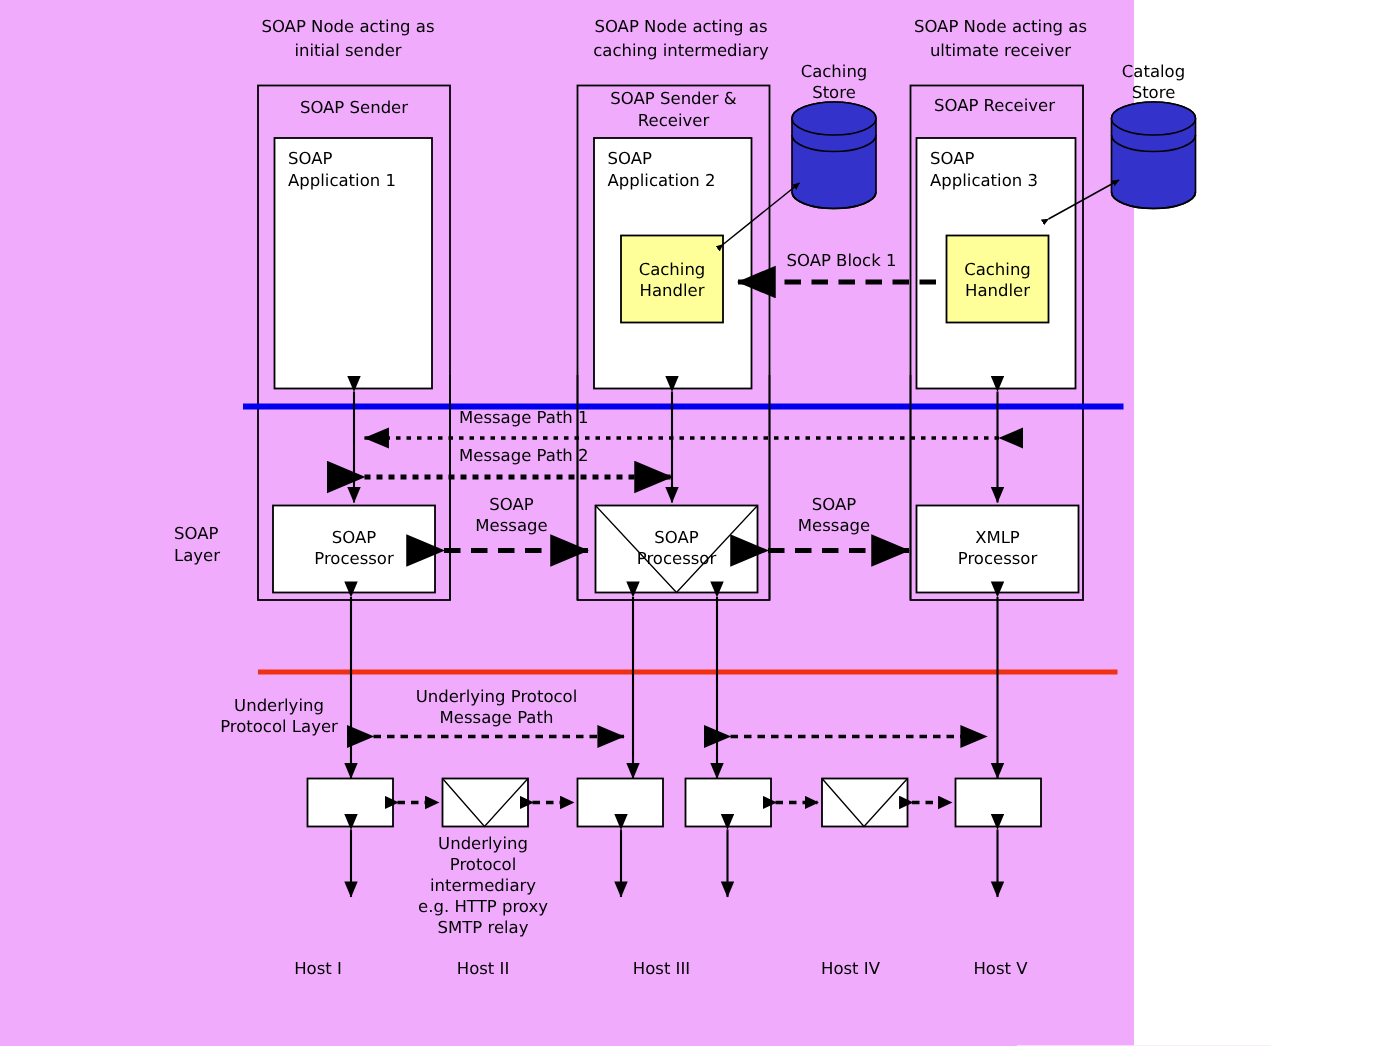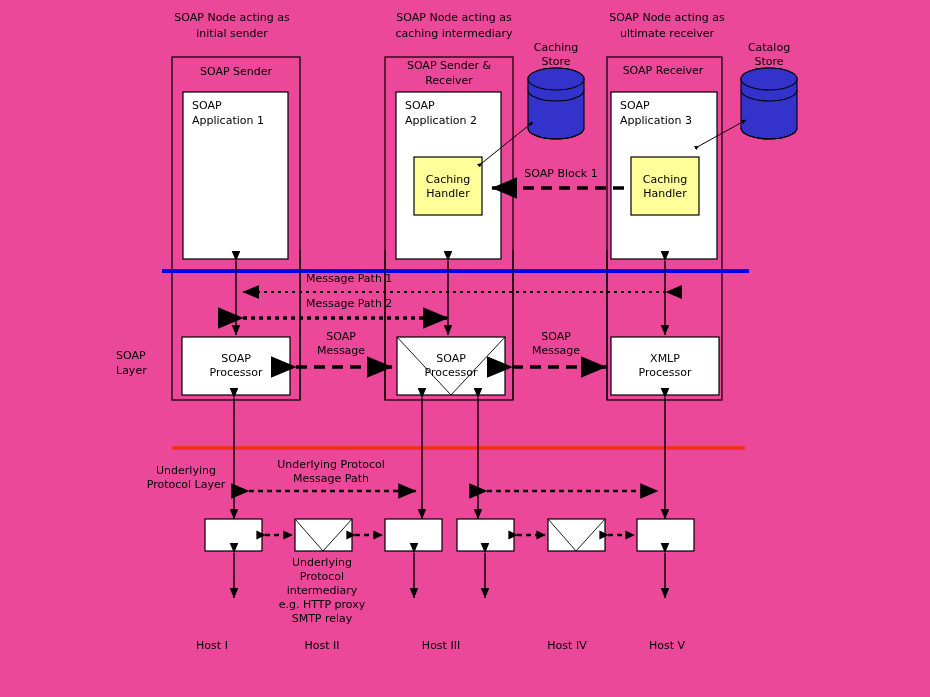--- a/index.html
+++ b/index.html
@@ -1,18 +1,18 @@
 <!DOCTYPE html>
 <html><head>
 <meta charset="utf-8">
 <style>
   html,body{margin:0;padding:0;background:#ffffff;}
   body{width:930px;height:697px;overflow:hidden;
        font-family:"DejaVu Sans","Liberation Sans",sans-serif;}
-  #stage{position:relative;width:930px;height:697px;background:#ec4899;}
+  #stage{position:relative;width:756px;height:697px;background:#f0abfc;}
   svg{position:absolute;left:0;top:0;width:930px;height:697px;}
   text{font-family:"DejaVu Sans","Liberation Sans",sans-serif;font-size:11px;fill:#000;}
   .t{font-size:11px;}
   .box{fill:#ffffff;stroke:#000000;stroke-width:1.2;}
   .nodebox{fill:none;stroke:#000000;stroke-width:1.2;}
   .handler{fill:#ffff99;stroke:#000000;stroke-width:1.2;}
   .cyl{fill:#3333cc;stroke:#000000;stroke-width:1.1;}
   .cylline{fill:none;stroke:#000000;stroke-width:1.1;}
   .divider{stroke:#000000;stroke-width:1.1;}
   .solidarrow{stroke:#000000;stroke-width:1.4;fill:none;}

